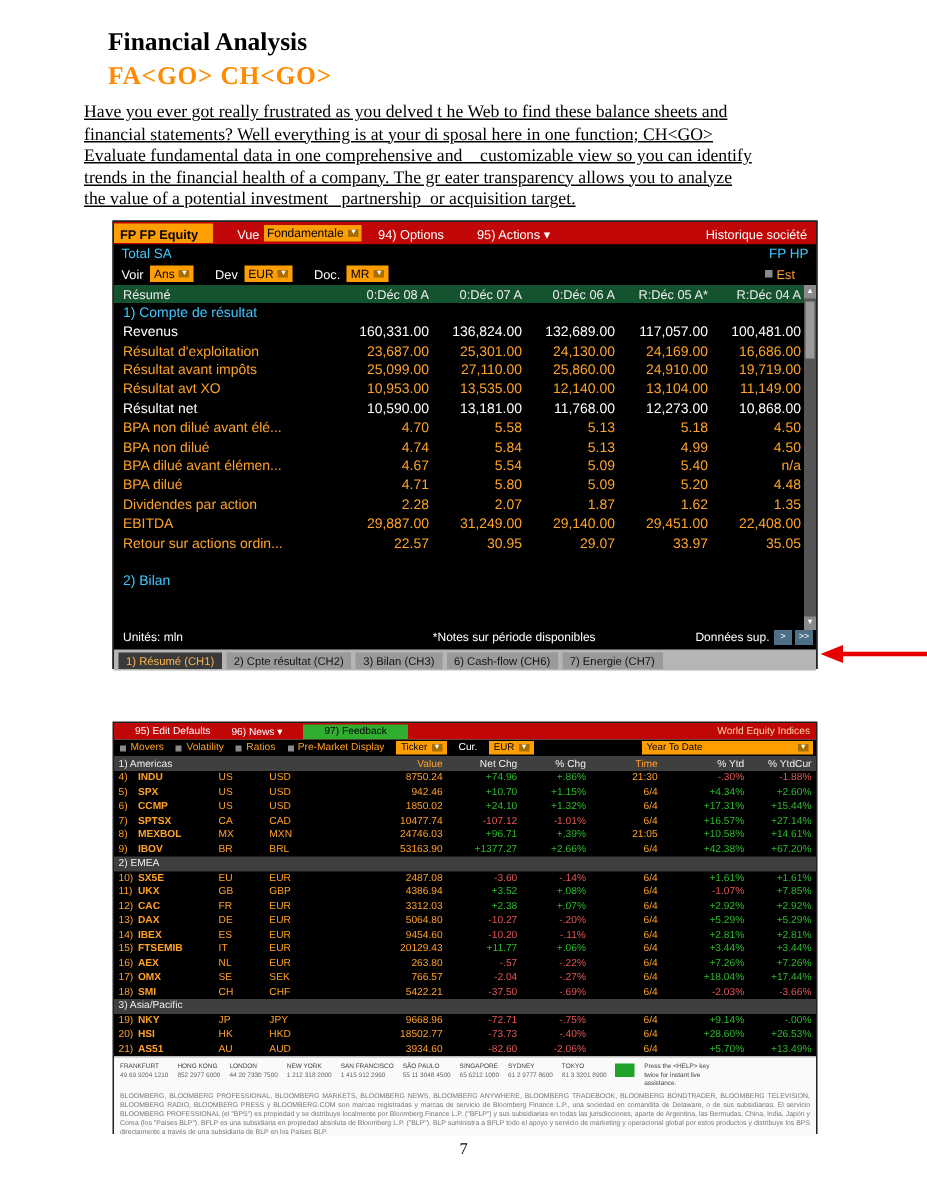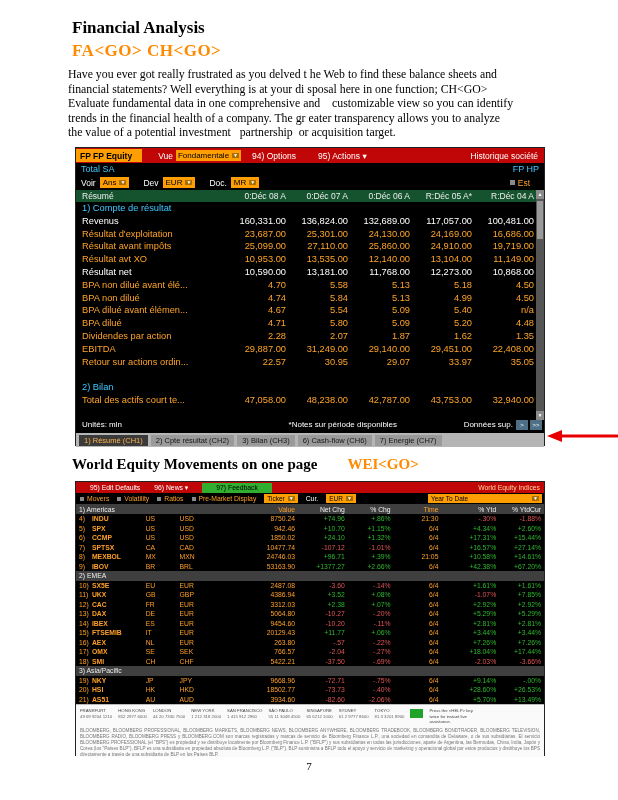--- a/index.html
+++ b/index.html
@@ -1,21 +1,21 @@
 <!DOCTYPE html>
 <html><head>
 <meta charset="utf-8">
 <style>
   html,body{margin:0;padding:0;background:#fff;}
   .page{position:relative;width:618px;height:800px;background:#ffffff;overflow:hidden;
         font-family:"Liberation Serif",serif;color:#000;}
 
   .title{position:absolute;left:72px;top:18px;font-size:17px;font-weight:bold;}
   .gocode{position:absolute;left:72px;top:41px;font-size:17px;font-weight:bold;color:#ff8a00;letter-spacing:.5px;}
-  .para{position:absolute;left:68px;top:67px;width:478px;font-size:11.8px;line-height:1.23;white-space:pre-wrap;}
+  .para{position:absolute;left:56px;top:67px;width:478px;font-size:11.8px;line-height:1.23;white-space:pre-wrap;text-decoration:underline;}
 
   .h2line{position:absolute;left:72px;top:456px;display:flex;gap:30px;align-items:baseline;}
   .h2{font-size:15px;font-weight:bold;}
   .h2code{font-size:15px;font-weight:bold;color:#ff8a00;}
 
   .pagenum{position:absolute;left:0;right:0;top:760px;text-align:center;font-size:11px;}
 
   
   .shot{position:absolute;background:#000;font-family:"Liberation Sans",sans-serif;}
   .orangebox{background:#ff9e00;color:#000;display:inline-flex;align-items:center;}
@@ -276,28 +276,20 @@
           <div class="fa-cell"></div>
         </div>
         <div class="fa-row section">
           <div class="fa-label">2) Bilan</div>
           <div class="fa-cell"></div>
           <div class="fa-cell"></div>
           <div class="fa-cell"></div>
           <div class="fa-cell"></div>
           <div class="fa-cell"></div>
         </div>
-        <div class="fa-row amber">
-          <div class="fa-label">Total des actifs court te...</div>
-          <div class="fa-cell">47,058.00</div>
-          <div class="fa-cell">48,238.00</div>
-          <div class="fa-cell">42,787.00</div>
-          <div class="fa-cell">43,753.00</div>
-          <div class="fa-cell">32,940.00</div>
-        </div>
       </div>
     <div class="fa-scroll">
       <span class="sb" style="top:0">▲</span>
       <span class="thumb"></span>
       <span class="sb" style="bottom:0">▼</span>
     </div>
     <div class="s1-footer">
       <span class="units">Unités: mln</span>
       <span class="notes">*Notes sur période disponibles</span>
       <span class="dsup">Données sup.</span>
@@ -311,24 +303,20 @@
         <span class="fatab">6) Cash-flow (CH6)</span>
         <span class="fatab">7) Energie (CH7)</span>
       </div>
   </div>
 
   <svg class="arrow" viewBox="0 0 71 16">
     <line x1="14" y1="8" x2="71" y2="8" stroke="#e80000" stroke-width="3"></line>
     <polygon points="0,8 15,2 15,14" fill="#e80000"></polygon>
   </svg>
 
-  <div class="h2line">
-    <span class="h2">World Equity Movements on one page</span>
-    <span class="h2code">WEI&lt;GO&gt;</span>
-  </div>
 
   <div class="shot" id="shot2">
     <div class="s2-redbar">
       <span>95) Edit Defaults</span>
       <span><span>96) News</span> ▾</span>
       <span class="s2-feedback">97) Feedback</span>
       <span class="s2-title">World Equity Indices</span>
     </div>
     <div class="s2-toolbar">
       <span id="wei-checks" style="display:inline-flex;gap:8px;">

